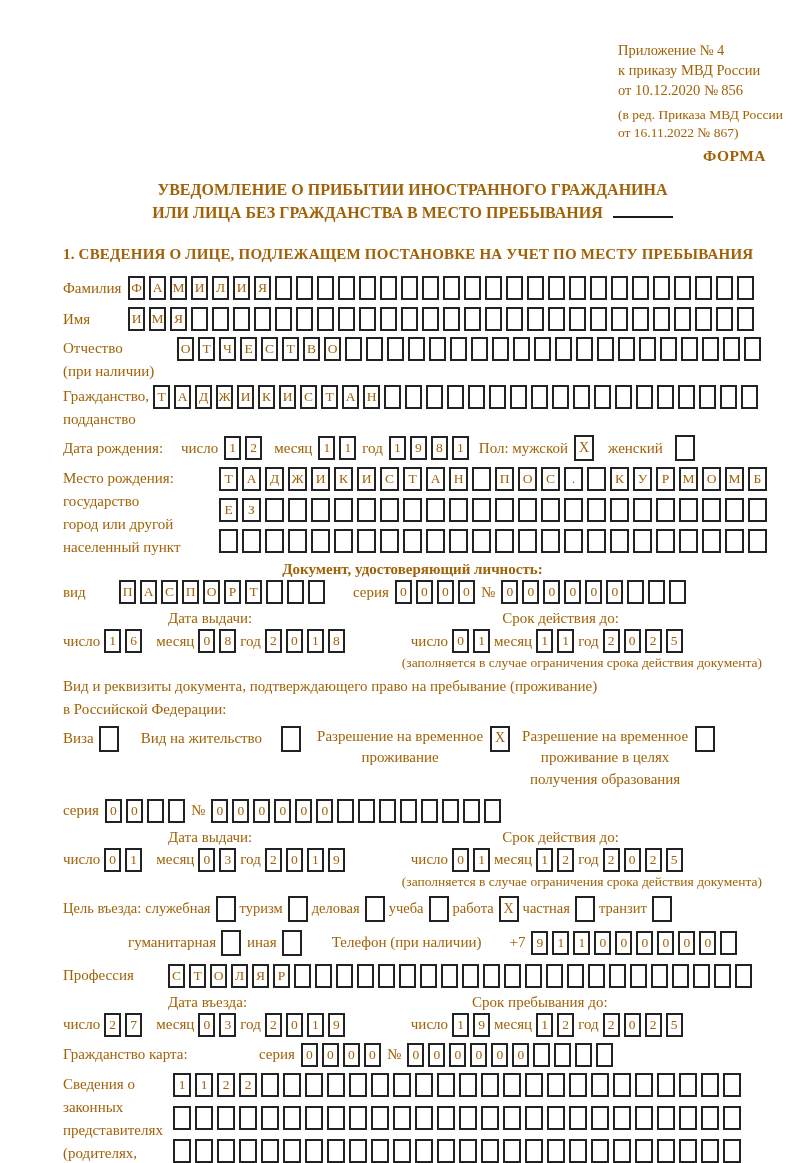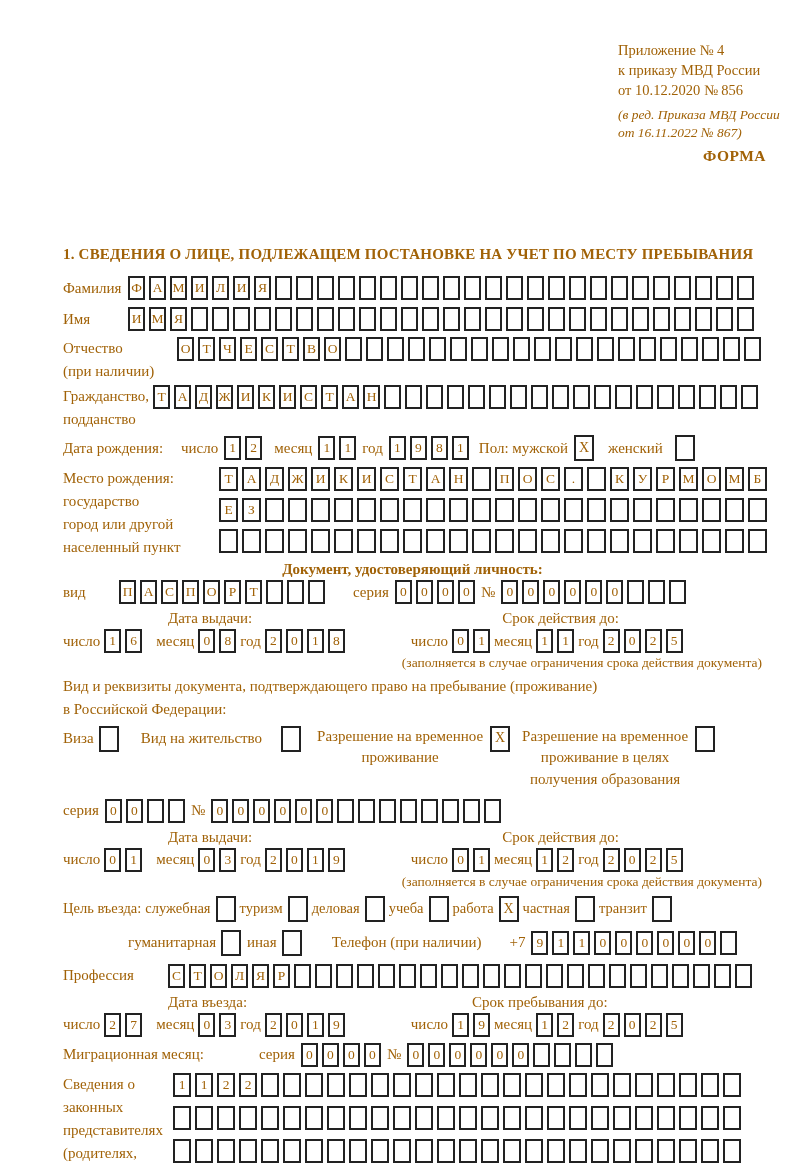--- a/index.html
+++ b/index.html
@@ -2,21 +2,21 @@
 <html><head>
 <meta charset="utf-8">
 <style>
   html,body{margin:0;padding:0;background:#e8e8e8;}
   .page{
     position:relative;width:800px;height:1163px;background:#ffffff;
     font-family:"Liberation Serif","DejaVu Serif",serif;color:#a16207;
     box-sizing:border-box;overflow:hidden;
   }
   .appendix{position:absolute;left:618px;top:40px;font-size:14.5px;line-height:1.38;}
-  .appendix .rev{font-size:13.5px;margin-top:6px;line-height:1.35;font-style:italic;}
+  .appendix .rev{font-size:13.5px;margin-top:6px;line-height:1.35;}
   .forma{position:absolute;left:703px;top:147px;font-size:15.5px;font-weight:bold;letter-spacing:.5px;}
   .title{position:absolute;left:63px;top:178px;width:699px;text-align:center;font-weight:bold;font-size:16px;line-height:1.45;}
   .title .uline{display:inline-block;width:60px;border-bottom:2px solid #1c1c1c;height:14px;margin-left:10px;}
   .sec-heading{position:absolute;left:63px;top:246px;width:712px;font-weight:bold;font-size:15px;letter-spacing:.2px;}
   .form-body{position:absolute;left:63px;top:276px;width:699px;font-size:15px;}
   .row{display:flex;align-items:center;}
   .row-top{display:flex;align-items:flex-start;}
   .lbl{flex-shrink:0;}
   .cells{display:inline-flex;column-gap:4px;flex-wrap:nowrap;}
   .cell{
@@ -50,20 +50,26 @@
     <div>Приложение № 4</div>
     <div>к приказу МВД России</div>
     <div>от 10.12.2020 № 856</div>
     <div class="rev">
       <div>(в ред. Приказа МВД России</div>
       <div>от 16.11.2022 № 867)</div>
     </div>
   </div>
   <div class="forma">ФОРМА</div>
 
+  <div class="title">
+    <div>УВЕДОМЛЕНИЕ О ПРИБЫТИИ ИНОСТРАННОГО ГРАЖДАНИНА</div>
+    <div>
+      <span>ИЛИ ЛИЦА БЕЗ ГРАЖДАНСТВА В МЕСТО ПРЕБЫВАНИЯ</span><span class="uline"></span>
+    </div>
+  </div>
 
   <div class="sec-heading">1. СВЕДЕНИЯ О ЛИЦЕ, ПОДЛЕЖАЩЕМ ПОСТАНОВКЕ НА УЧЕТ ПО МЕСТУ ПРЕБЫВАНИЯ</div>
 
   <div class="form-body">
 
     <div class="row mb7">
       <span class="lbl" style="width:65px">Фамилия</span>
       <span class="cells">
           <span class="cell">Ф</span>
           <span class="cell">А</span>
@@ -626,21 +632,21 @@
       <span>год</span>
       <span class="cells">
           <span class="cell">2</span>
           <span class="cell">0</span>
           <span class="cell">2</span>
           <span class="cell">5</span>
         </span>
     </div>
 
     <div class="row gap6 mb6">
-      <span class="lbl" style="width:150px">Миграционная месяц:</span>
+      <span class="lbl" style="width:150px">Гражданство карта:</span>
       <span style="margin-left:40px">серия</span>
       <span class="cells">
           <span class="cell">0</span>
           <span class="cell">0</span>
           <span class="cell">0</span>
           <span class="cell">0</span>
         </span>
       <span>№</span>
       <span class="cells">
           <span class="cell">0</span>

